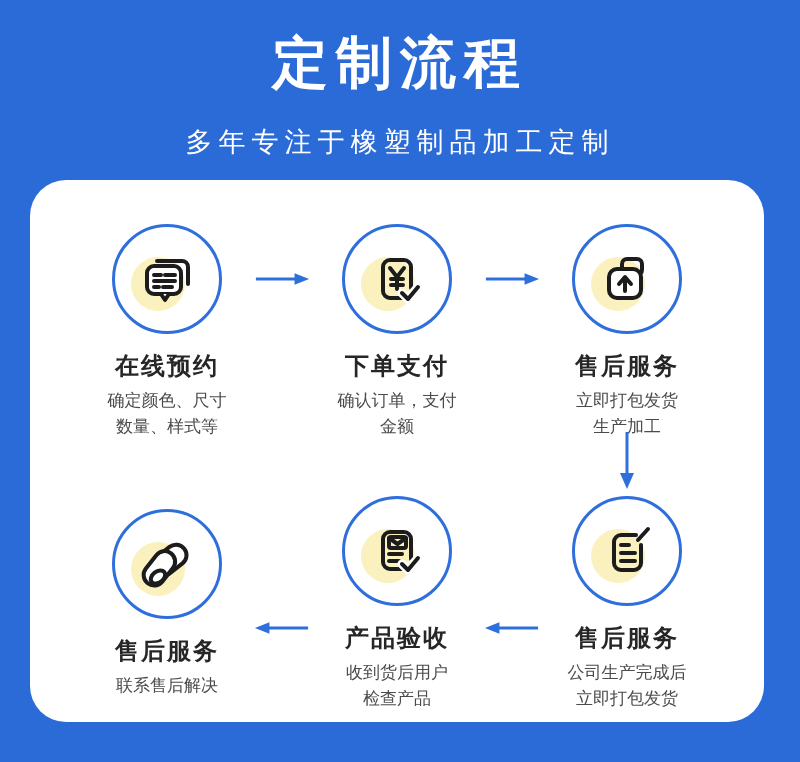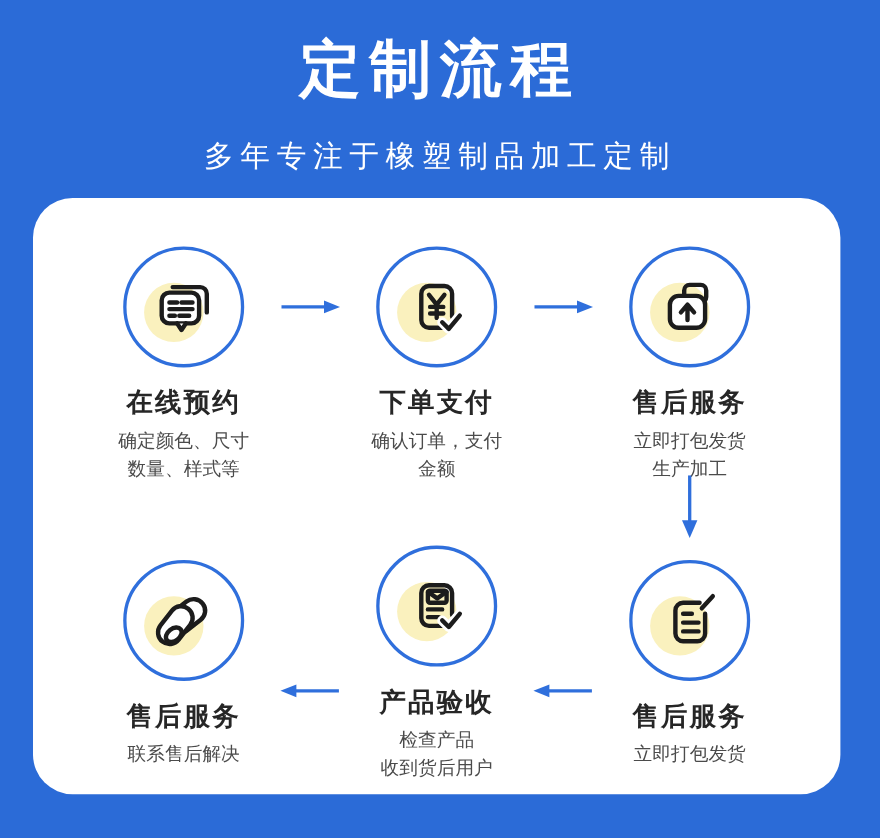--- a/index.html
+++ b/index.html
@@ -163,22 +163,22 @@
           <path d="M36 49 h-12 a7 7 0 0 1 -7 -7 V19 a7 7 0 0 1 7 -7 h14 a7 7 0 0 1 7 7 v20"></path>
           <rect x="23" y="17" width="17" height="11" rx="2"></rect>
           <path d="M23 18 l8.5 6 l8.5 -6"></path>
           <path d="M23 34 h13 M23 41 h10"></path>
           <path class="wgap" d="M36 44 l6 6 l10 -12"></path>
           <path d="M36 44 l6 6 l10 -12"></path>
         </svg>
       </div>
       <div class="step-title">产品验收</div>
       <div class="step-desc">
+        <div>收到货后用户</div>
         <div>检查产品</div>
-        <div>收到货后用户</div>
       </div>
     </div>
 
     <div class="h-arrow left">
       <svg viewBox="0 0 60 16">
           <line class="arrow-line" x1="3" y1="8" x2="45" y2="8"></line>
           <polygon class="arrow-head" points="43,2 58,8 43,14"></polygon>
         </svg>
     </div>
 
@@ -186,17 +186,18 @@
       <div class="circle">
         <span class="accent"></span>
         <svg class="icon" viewBox="0 0 62 62">
           <path d="M40 15 H25 a7 7 0 0 0 -7 7 v21 a7 7 0 0 0 7 7 h13 a7 7 0 0 0 7 -7 V25"></path>
           <path d="M42 20 l10 -11"></path>
           <path d="M25 25 h8 M25 33 h14 M25 41 h14"></path>
         </svg>
       </div>
       <div class="step-title">售后服务</div>
       <div class="step-desc">
+        <div>公司生产完成后</div>
         <div>立即打包发货</div>
       </div>
     </div>
   </div>
 </div>
 
 </body></html>

